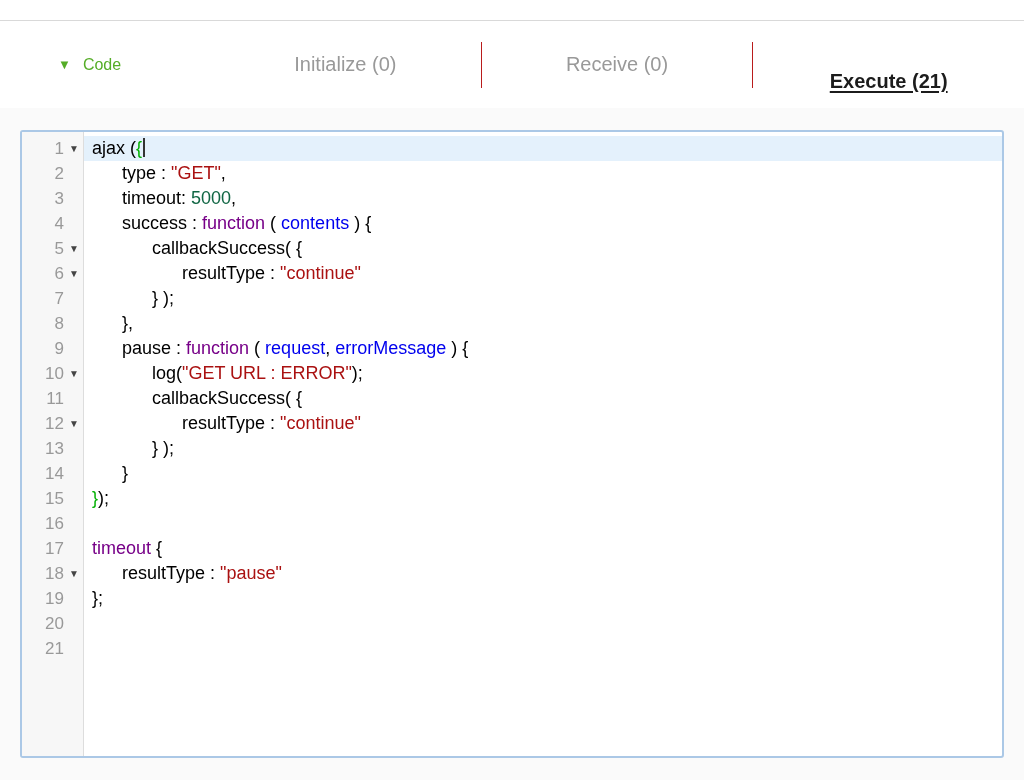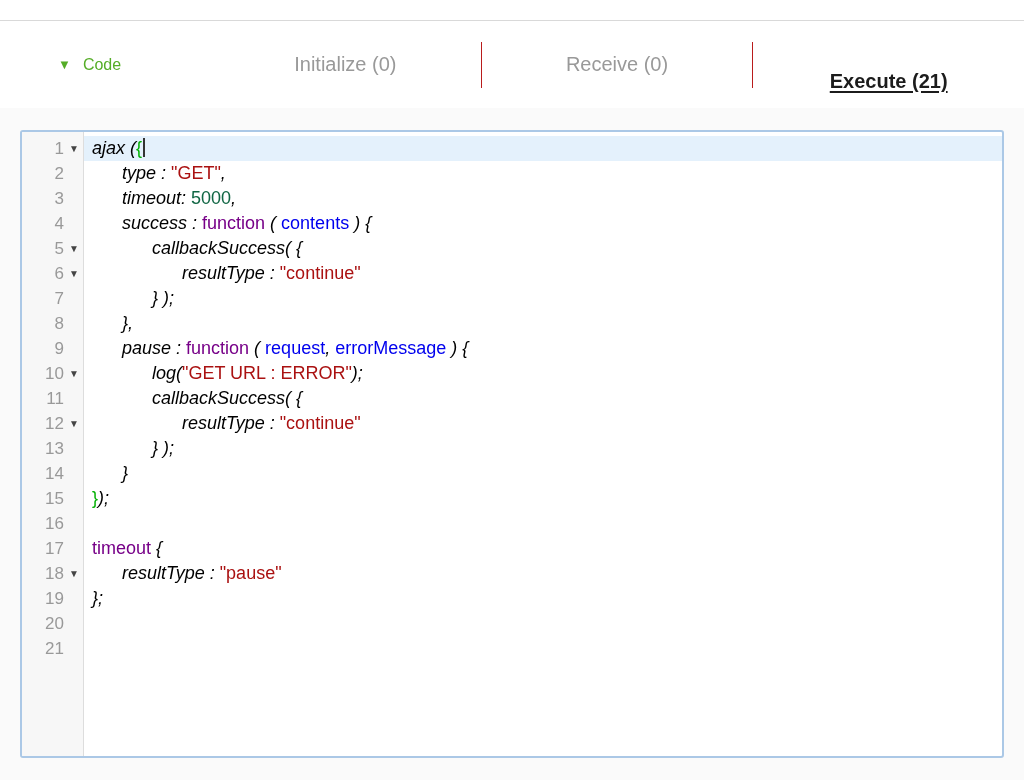--- a/index.html
+++ b/index.html
@@ -116,21 +116,21 @@
     font-size: 18px;
     padding-left: 8px;
     white-space: pre;
     tab-size: 6;
     -moz-tab-size: 6;
     color: var(--code-plain);
   }
   .code-line.active {
     background: var(--active-line-bg);
   }
-  .tok-plain   { color: var(--code-plain); font-style: italic; }
+  .tok-plain   { color: var(--code-plain); }
   .tok-string  { color: var(--code-string); }
   .tok-number  { color: var(--code-number); }
   .tok-keyword { color: var(--code-keyword); }
   .tok-variable{ color: var(--code-variable); }
   .tok-match   { color: var(--code-bracket-match); }
   .cursor {
     display: inline-block;
     width: 2px;
     height: 19px;
     background: #333;

